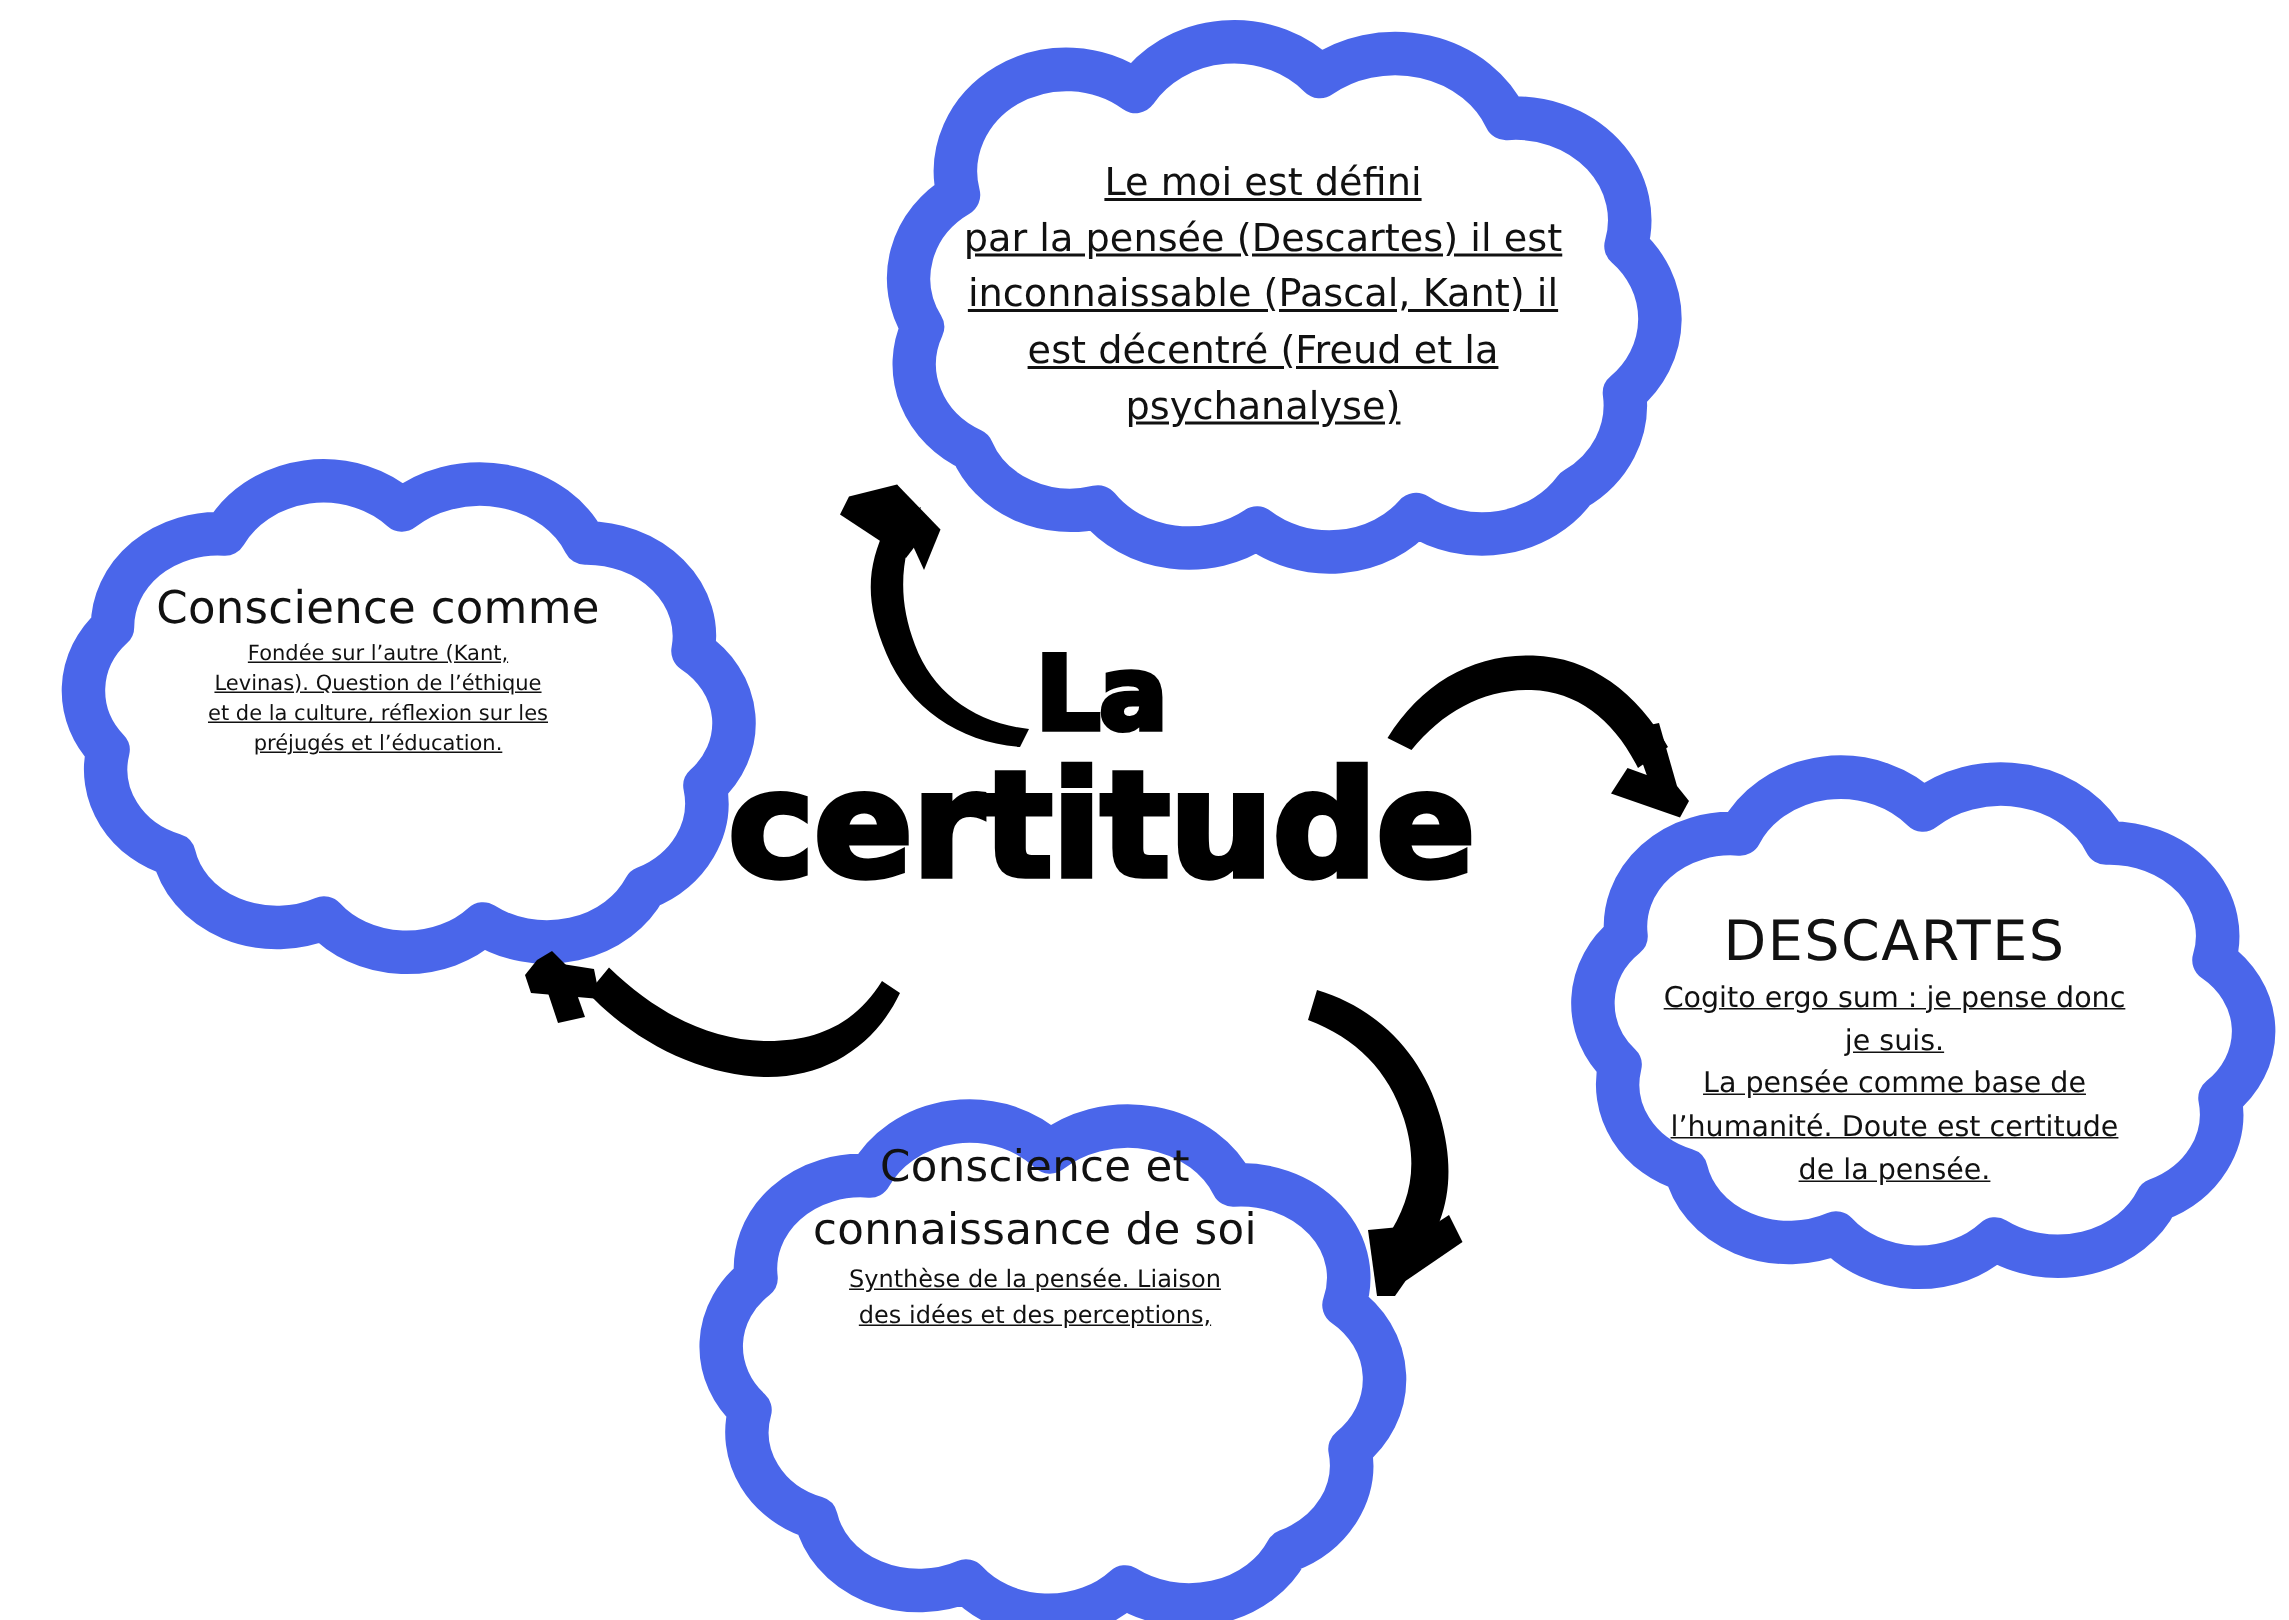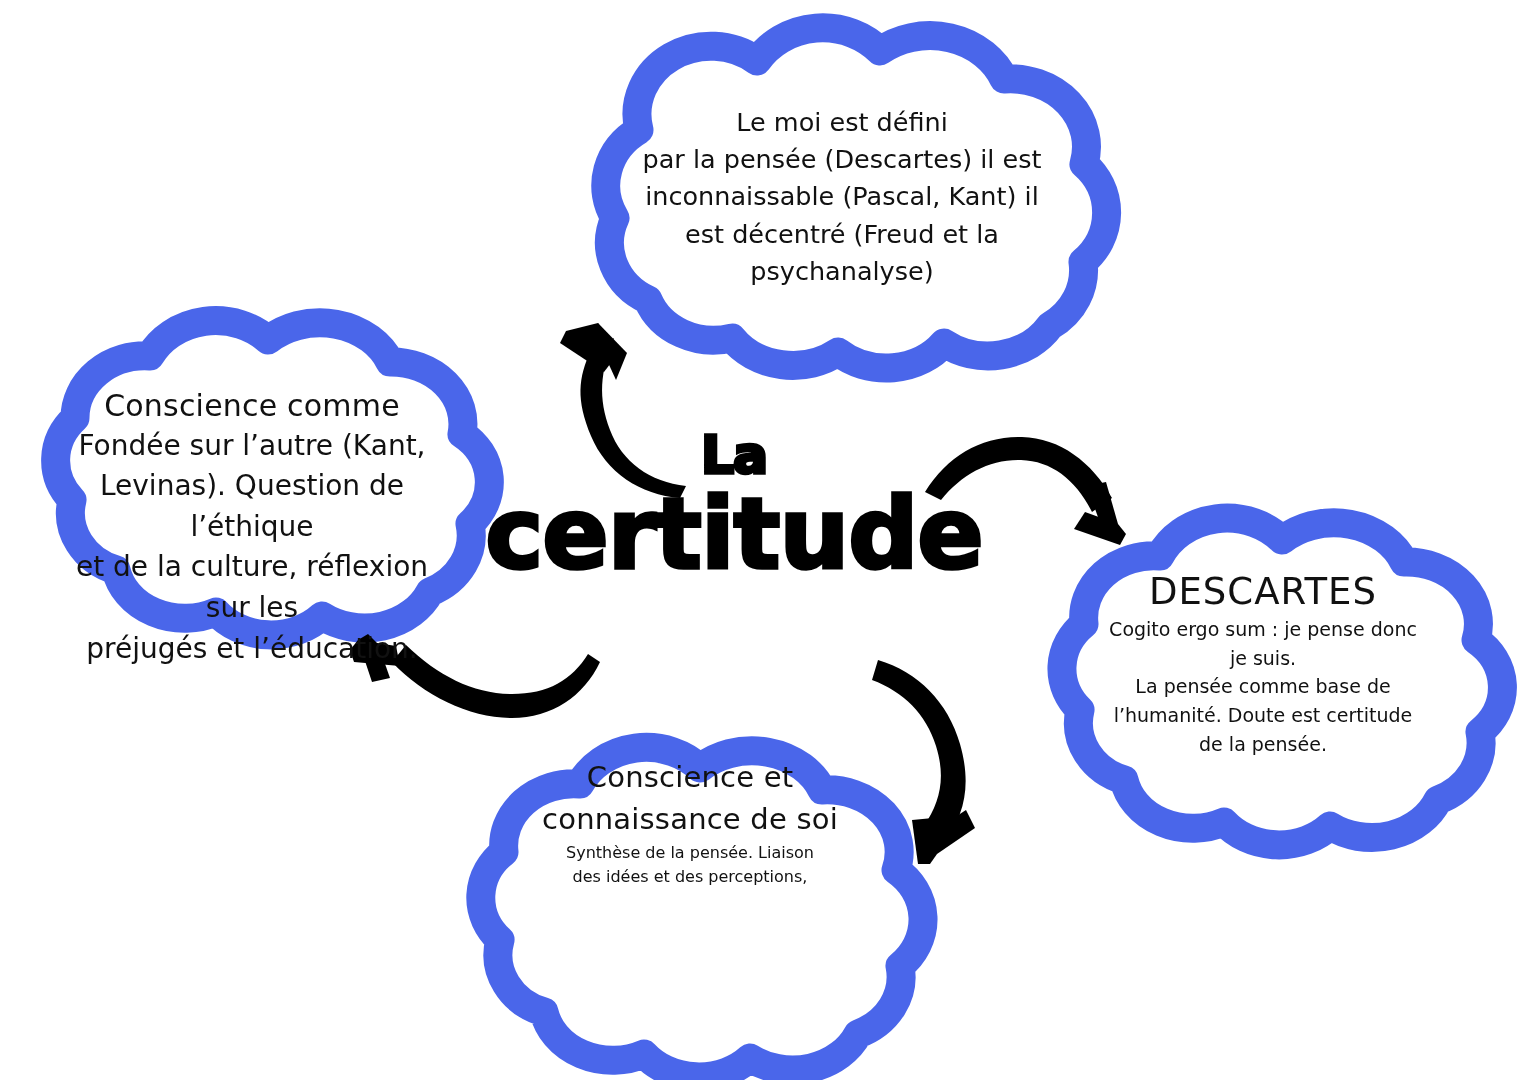--- a/index.html
+++ b/index.html
@@ -41,47 +41,48 @@
   .node-title {
     display: block;
     font-weight: 400;
     letter-spacing: 0.2px;
     margin-bottom: 1px;
   }
 
   .node-body {
     display: block;
     font-weight: 400;
+    text-decoration: underline;
   }
 
   
   #node-moi {
     left: 636px;
     top: 104px;
     width: 412px;
     font-size: 25.5px;
     line-height: 1.46;
   }
 
   
   #node-morale {
     left: 54px;
     top: 388px;
     width: 396px;
   }
   #node-morale .node-title { font-size: 30px; line-height: 1.22; }
-  #node-morale .node-body  { font-size: 28px; line-height: 1.45; }
+  #node-morale .node-body  { font-size: 14px; line-height: 1.45; }
 
   
   #node-descartes {
     left: 1078px;
     top: 570px;
     width: 370px;
   }
-  #node-descartes .node-title { font-size: 37px; line-height: 1.18; letter-spacing: 1px;}
+  #node-descartes .node-title { font-size: 37px; line-height: 1.18; letter-spacing: 1px; margin-top: 36px;}
   #node-descartes .node-body  { font-size: 19px; line-height: 1.52; }
 
   
   #node-soi {
     left: 490px;
     top: 756px;
     width: 400px;
   }
   #node-soi .node-title { font-size: 29px; line-height: 1.45; }
   #node-soi .node-body  { font-size: 16px; line-height: 1.48; }
@@ -94,21 +95,21 @@
     width: 592px;
     text-align: center;
     color: #000000;
     font-family: "DejaVu Sans", "Liberation Sans", sans-serif;
     font-weight: 700;
     font-size: 96px;
     line-height: 1.06;
     letter-spacing: -1px;
     -webkit-text-stroke: 3.5px #000;
   }
-  #center-title .ct-line1 { display:block; font-size: 52px; }
+  #center-title .ct-line1 { display:block; font-size: 68px; }
   #center-title .ct-line2 { display:block; font-size: 98px; }
 </style>
 </head>
 <body>
 
 <div id="canvas">
 
   <svg class="cloud-svg" viewBox="0 0 1526 1080">
     <defs>
 

